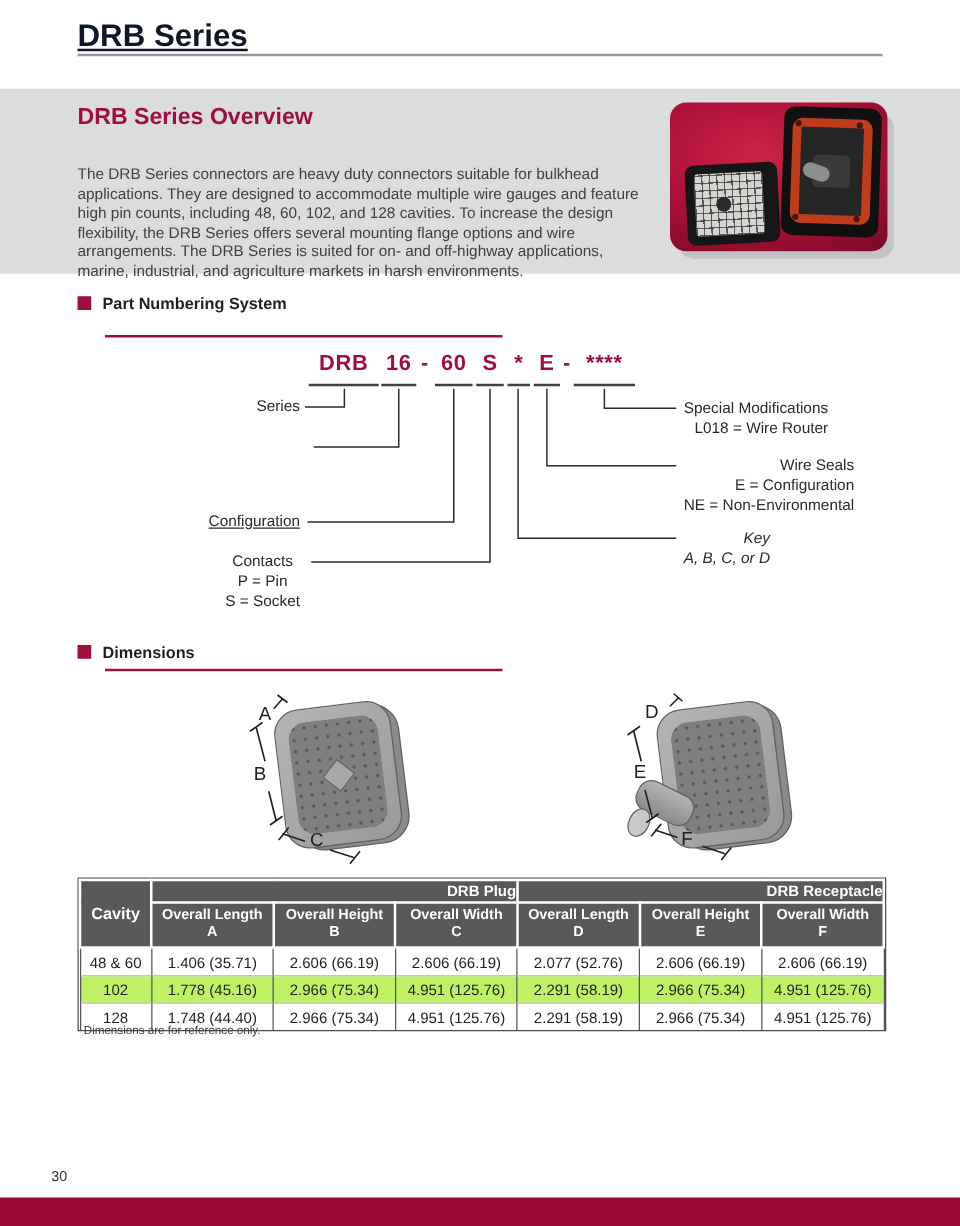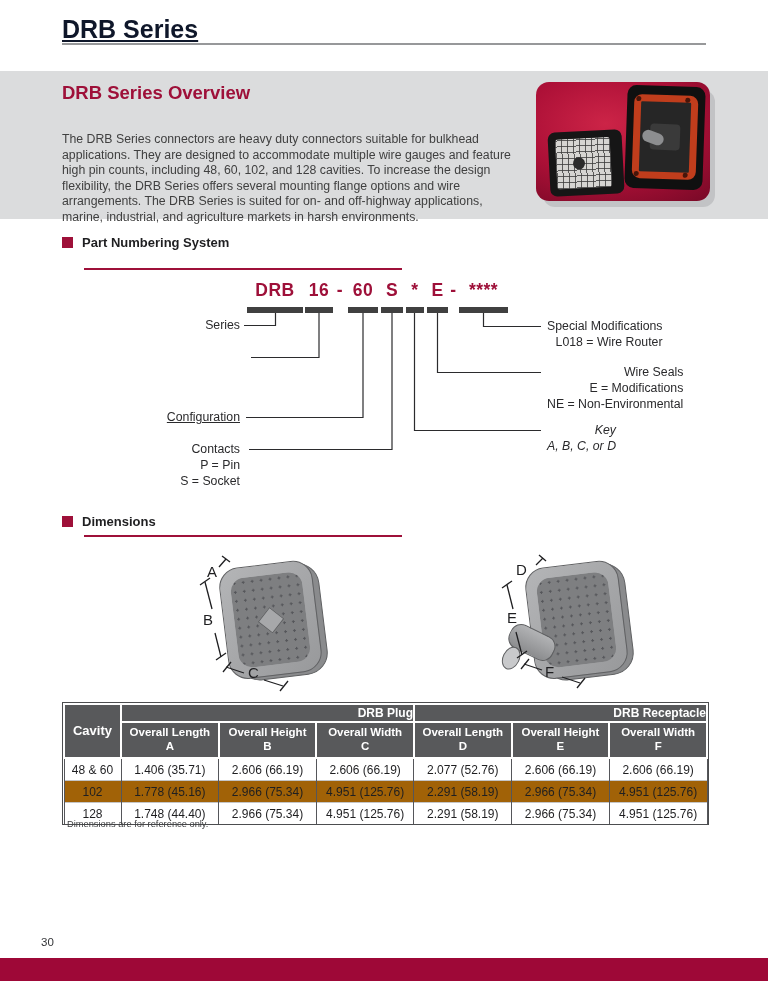--- a/index.html
+++ b/index.html
@@ -32,24 +32,24 @@
 
   
   .sec-hdr{position:absolute;left:62px;display:flex;align-items:center;gap:9px;}
   .sec-bullet{width:11px;height:11px;background:#9E1039;flex:0 0 auto;}
   .sec-title{font-size:13px;font-weight:bold;color:#1f1f21;}
   .sec-rule{position:absolute;left:84px;width:318px;height:2px;background:#9E1039;}
 
   
   .pn-area{position:absolute;left:0;top:278px;width:768px;height:216px;}
   .pn-seg,.pn-dash{position:absolute;top:2px;text-align:center;font-size:17.5px;font-weight:bold;color:#9E1039;letter-spacing:.5px;}
-  .pn-seg{padding-bottom:6px;border-bottom:6px solid #404040;}
+  .pn-seg{padding-bottom:6px;border-bottom:2px solid #404040;}
   .pn-lines{position:absolute;left:0;top:0;width:768px;height:216px;}
   .pn-lbl{position:absolute;font-size:12.3px;line-height:15.8px;color:#2a2a2c;}
-  .pn-lbl.left{right:528px;text-align:right;}
+  .pn-lbl.left{right:528px;text-align:center;}
   .pn-lbl.right{left:547px;text-align:right;}
 
   
   .fig-area{position:absolute;left:0;top:545px;width:768px;height:158px;}
   .conn3d{position:absolute;transform:rotate(-7deg);}
   .c3d-back{position:absolute;left:10px;top:3px;width:88px;height:110px;background:#8a8b8d;border:1px solid #5f6062;border-radius:22px;}
   .c3d-front{position:absolute;left:0;top:0;width:92px;height:110px;background:linear-gradient(135deg,#b4b5b7,#98999b);border:1px solid #606163;border-radius:20px;}
   .c3d-face{position:absolute;left:10px;top:10px;right:10px;bottom:10px;background:#7e7f81;border-radius:14px;
     background-image:radial-gradient(#55565a 1.1px,transparent 1.4px);background-size:9px 9px;}
   .c3d-hub{position:absolute;left:37px;top:46px;width:17px;height:17px;background:#a7a8aa;border:1px solid #5f6062;transform:rotate(45deg);}
@@ -60,21 +60,21 @@
 
   
   .tbl-wrap{position:absolute;left:62px;top:702px;width:645px;border:1px solid #4c4d4f;}
   table.dim{border-collapse:collapse;table-layout:fixed;width:100%;}
   table.dim th{background:#58595B;color:#fff;font-weight:bold;border:2px solid #fff;padding:0;line-height:1.2;}
   th.grp{font-size:12px;height:16px;text-align:right;}
   th.colh{font-size:11.5px;height:34px;}
   th.corner{font-size:13px;}
   table.dim td{text-align:center;font-size:12px;color:#1f1f21;height:21px;background:#fff;
     border-left:1px solid #55565a;border-right:1px solid #55565a;border-top:1px solid #c4c5c7;padding:0;}
-  table.dim tr.alt td{background:#a16207;}
+  table.dim tr.alt td{background:#bef264;}
   .footnote{position:absolute;left:67px;top:819px;font-size:9.3px;color:#3f4042;}
 
   
   .page-num{position:absolute;left:41px;top:936px;font-size:11.5px;color:#333437;}
   .footer-bar{position:absolute;left:0;top:958px;width:768px;height:23px;background:#9E0837;}
 </style>
 </head>
 <body>
 
 <div class="page">
@@ -143,21 +143,21 @@
       <div>P = Pin</div>
       <div>S = Socket</div>
     </div>
 
     <div class="pn-lbl right" style="top:41px;">
       <div>Special Modifications</div>
       <div>L018 = Wire Router</div>
     </div>
     <div class="pn-lbl right" style="top:87px;">
       <div>Wire Seals</div>
-      <div>E = Modifications</div>
+      <div>E = Configuration</div>
       <div>NE = Non-Environmental</div>
     </div>
     <div class="pn-lbl right" style="top:145px;font-style:italic;">
       <div>Key</div>
       <div>A, B, C, or D</div>
     </div>
   </div>
 
   <div class="sec-hdr" style="top:514px;">
     <span class="sec-bullet"></span>

